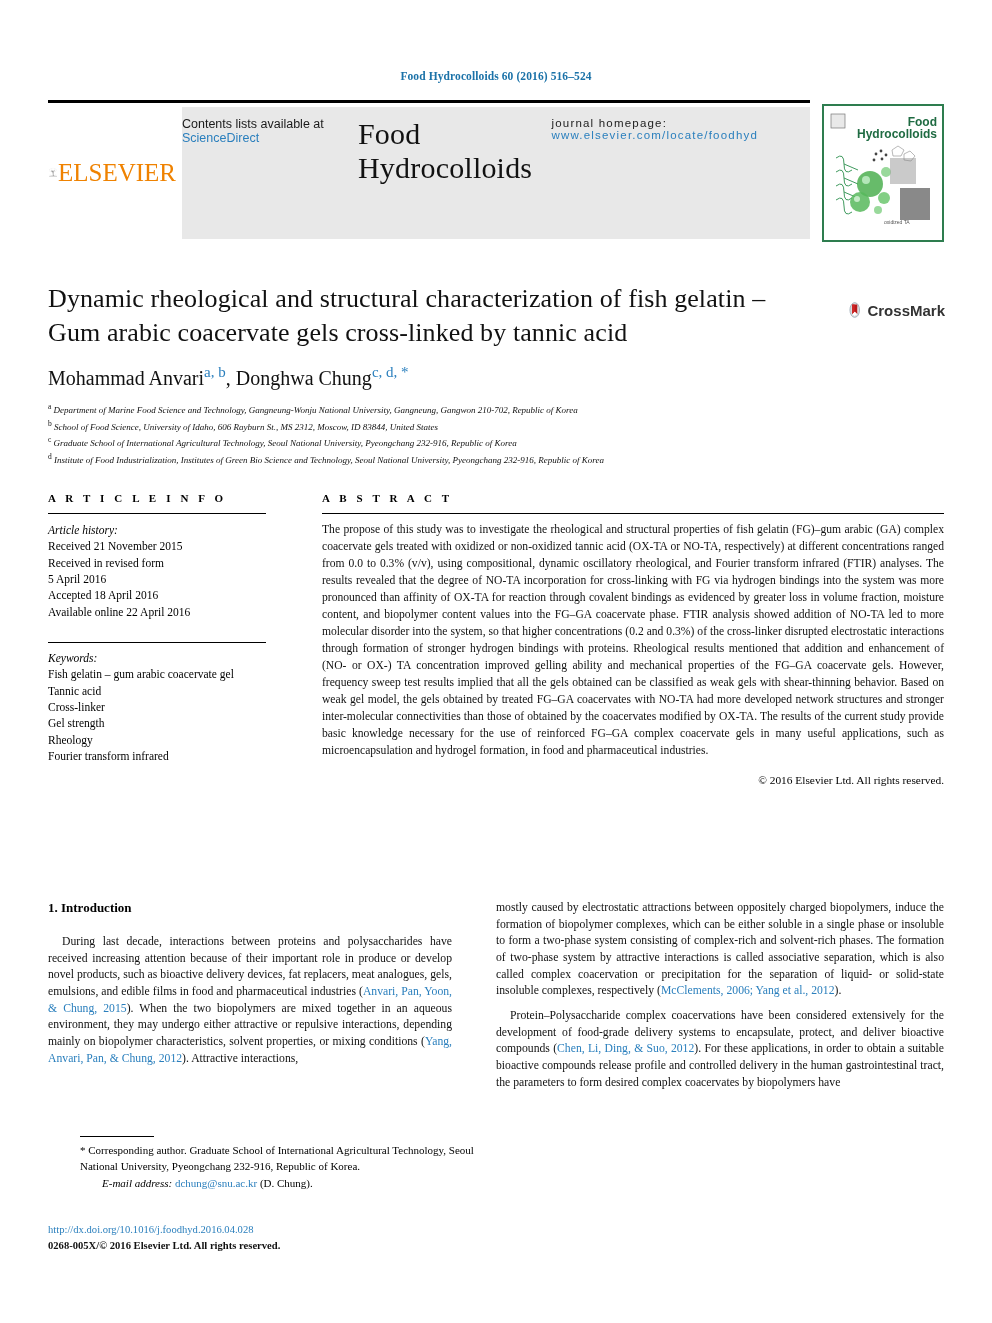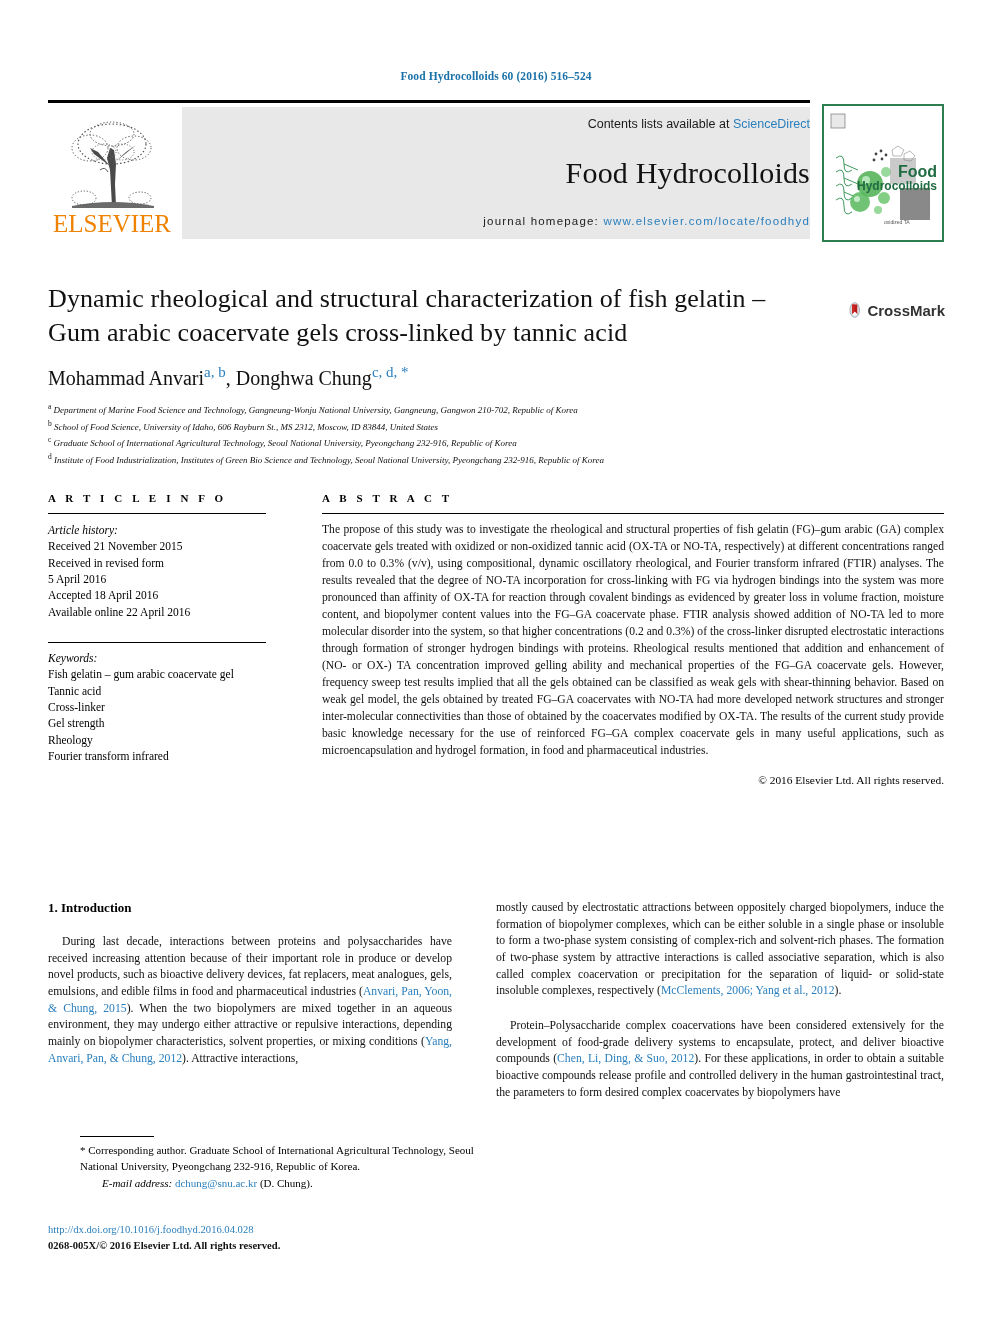--- a/index.html
+++ b/index.html
@@ -46,40 +46,40 @@
   }
   .masthead-inner {
     display: flex;
     height: 132px;
     padding-top: 4px;
   }
   .elsevier-logo {
     width: 128px;
     flex: 0 0 128px;
     display: flex;
-    flex-direction: column;
+    flex-direction: row;
     align-items: center;
     justify-content: flex-end;
     padding-bottom: 3px;
   }
   .tree-svg { display:block; }
   .elsevier-word {
     font-family: "Liberation Serif", serif;
     color: #ef8200;
     font-size: 25px;
     letter-spacing: 0px;
     line-height: 1;
     margin-top: 1px;
   }
   .masthead-center {
     flex: 1 1 auto;
     background: #e8e8e8;
     display: flex;
-    flex-direction: column;
-    align-items: flex-end;
+    flex-direction: row;
+    align-items: flex-start;
     justify-content: space-between;
     padding: 10px 0 12px 0;
     margin-left: 6px;
   }
   .contents-line {
     font-family: "Liberation Sans", sans-serif;
     font-size: 12.5px;
     color: #1a1a1a;
   }
   .contents-line a { color:#2a7fbd; text-decoration:none; }
@@ -110,21 +110,21 @@
   }
   .cover-thumb .cov-title {
     position:absolute;
     right:5px; top:10px;
     text-align:right;
     font-family:"Liberation Sans", sans-serif;
     font-weight:bold;
     color:#1f6b42;
     line-height:1.0;
   }
-  .cover-thumb .cov-title .l1 { font-size: 16px; display:block;margin-top:48px;}
+  .cover-thumb .cov-title .l1 { font-size: 12px; display:block;}
   .cover-thumb .cov-title .l2 { font-size: 12px; display:block;}
 
   
   .title-block {
     position: absolute;
     top: 282px;
     left: 48px;
     width: 790px;
   }
   .paper-title {
@@ -240,21 +240,21 @@
     margin: 0 0 18px 0;
   }
   p.body {
     font-size: 11.7px;
     line-height: 1.425;
     text-align: justify;
     margin: 0;
     text-indent: 14px;
     color:#111;
   }
-  p.body + p.body { margin-top: 18px; }
+  p.body + p.body { margin-top: 8px; }
   .ref { color: #2a7fbd; }
 
   
   .footnote {
     position: absolute;
     left: 48px;
     top: 1136px;
     width: 404px;
     font-size: 11px;
     line-height: 1.48;

